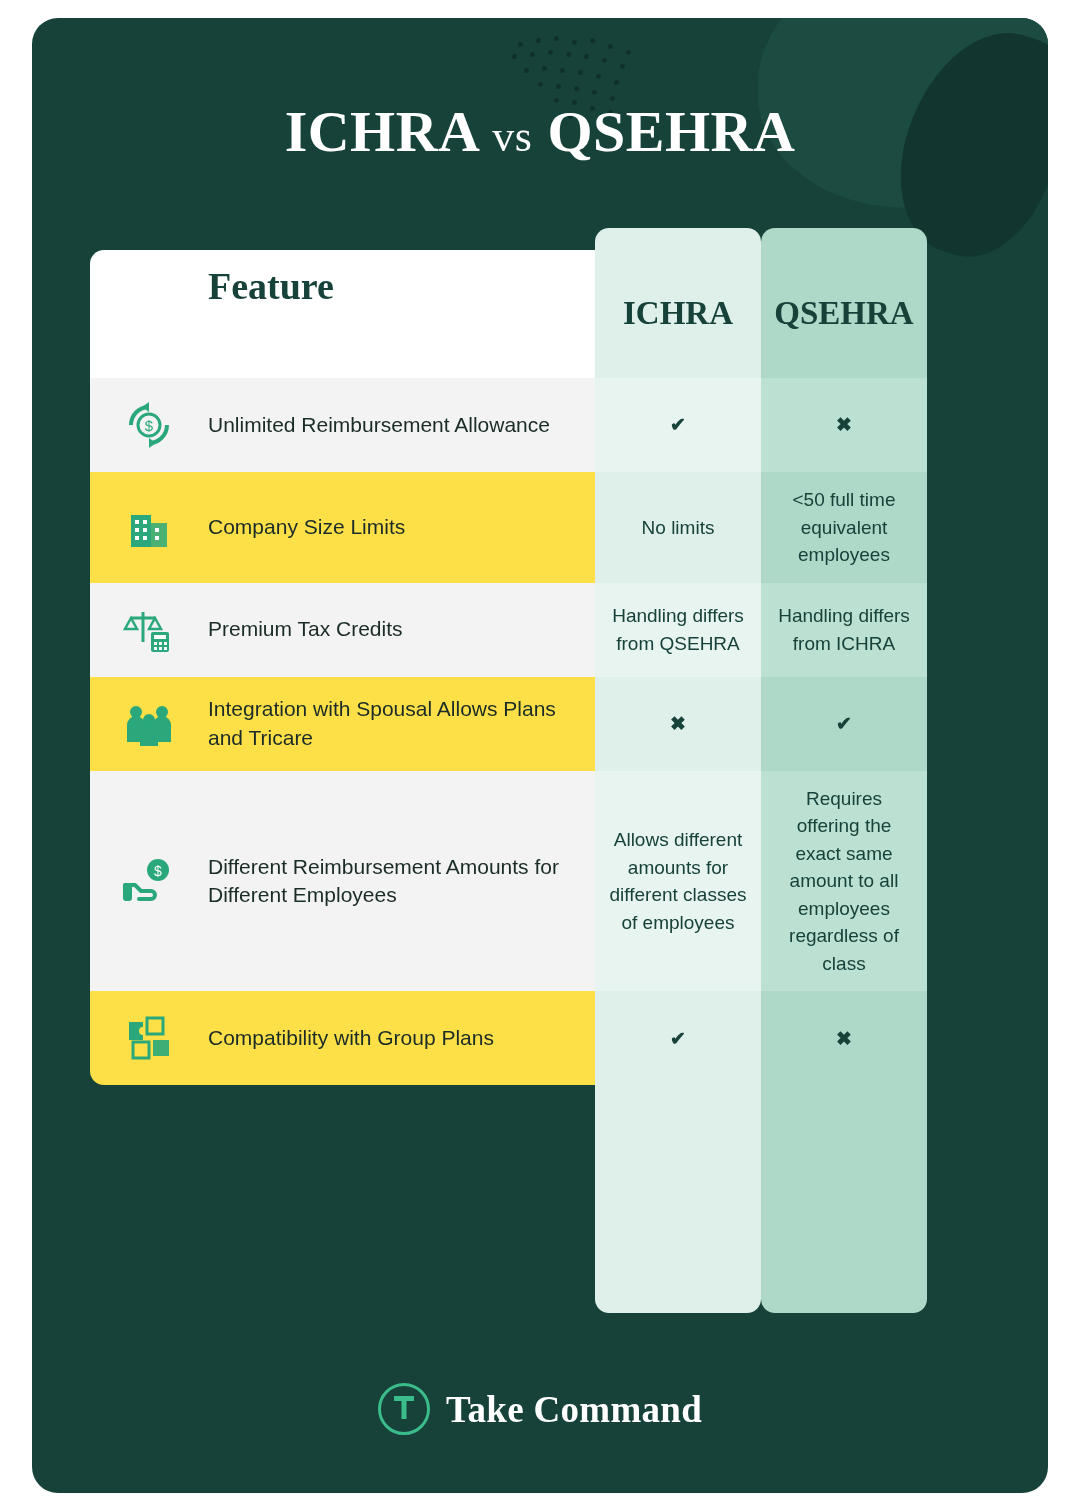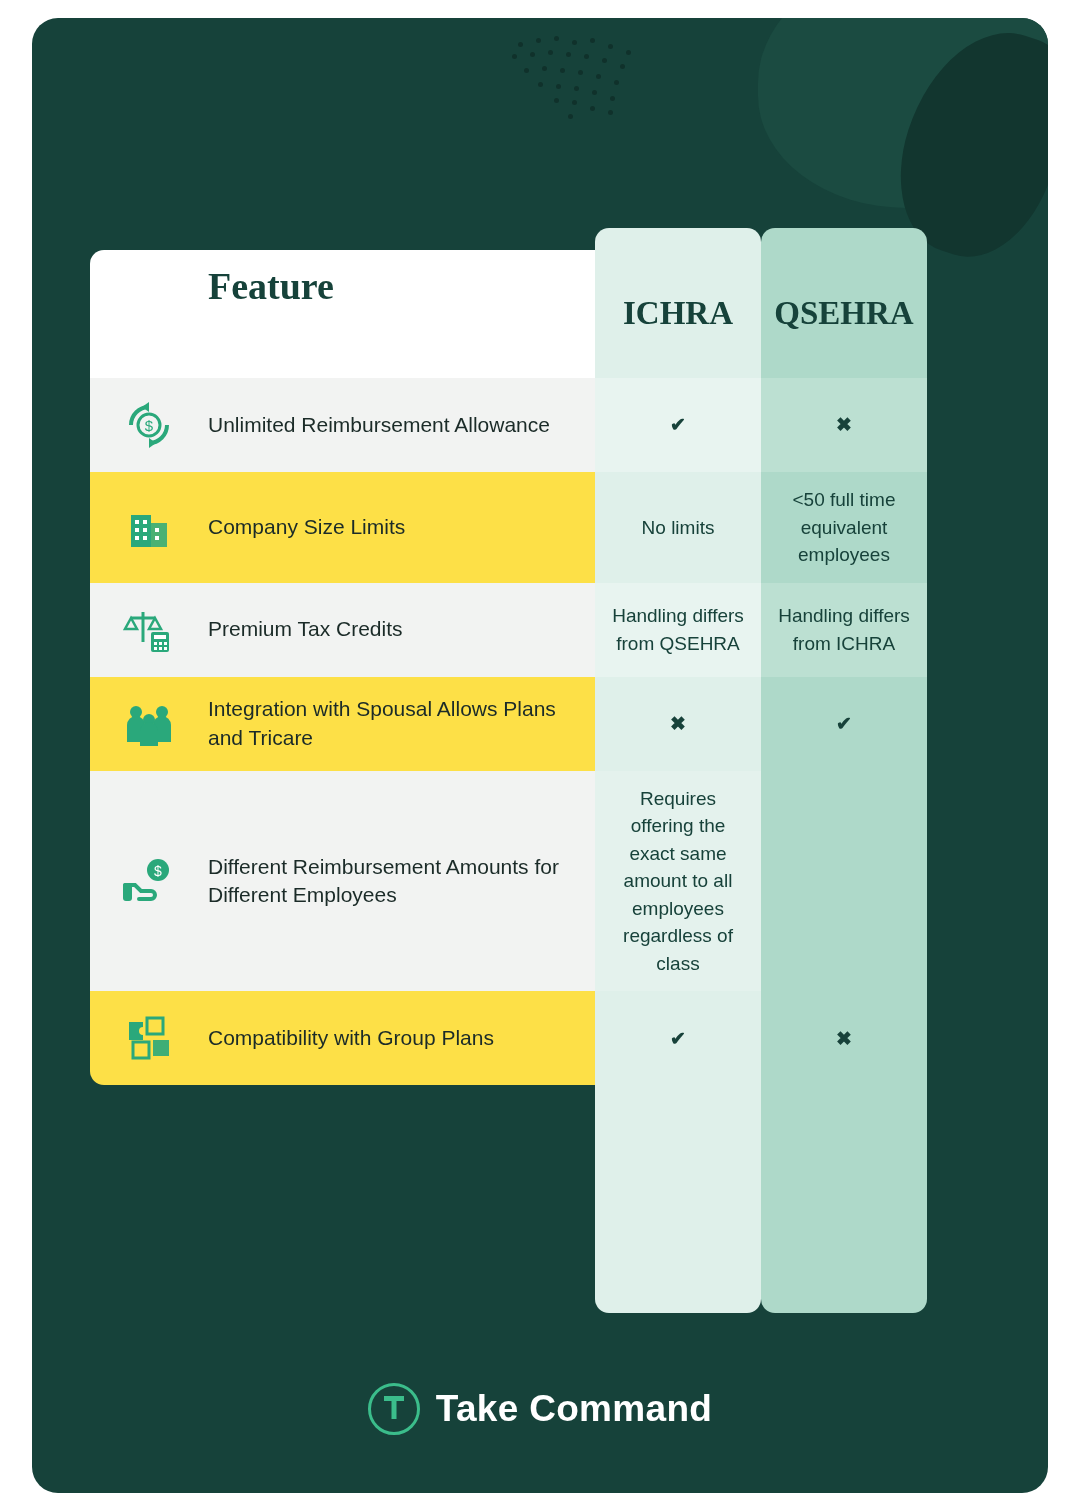--- a/index.html
+++ b/index.html
@@ -216,21 +216,21 @@
     position: absolute;
     left: 50%;
     top: 13px;
     transform: translateX(-50%);
     width: 5px;
     height: 20px;
     background: #3bbd8b;
   }
   .logo-text {
     color: #ffffff;
-    font-family: Liberation Sans, sans-serif;
+    font-family: Liberation Serif, serif;
     font-size: 37px;
     font-weight: 700;
     letter-spacing: .3px;
   }
 </style>
 </head>
 <body>
 
 <div class="poster">
 
@@ -262,20 +262,25 @@
       <span style="left: 64px; top: 50px;"></span>
       <span style="left: 82px; top: 54px;"></span>
       <span style="left: 100px; top: 60px;"></span>
       <span style="left: 44px; top: 62px;"></span>
       <span style="left: 62px; top: 64px;"></span>
       <span style="left: 80px; top: 70px;"></span>
       <span style="left: 98px; top: 74px;"></span>
       <span style="left: 58px; top: 78px;"></span>
     </div>
 
+  <div class="title">
+    <span>ICHRA</span>
+    <span class="vs">vs</span>
+    <span>QSEHRA</span>
+  </div>
 
   <div class="table-wrap">
     <div class="col-ichra-bg"></div>
     <div class="col-qsehra-bg"></div>
 
     <div class="card" id="table-card">
       <div class="row header-row">
         <div class="feature">
           <div class="htxt">Feature</div>
         </div>
@@ -370,20 +375,21 @@
             <div class="icon-box">
               <svg width="56" height="52" viewBox="0 0 56 52">
                 <circle cx="37" cy="15" r="11" fill="#2aa87b"></circle>
                 <text x="37" y="21" font-size="14" text-anchor="middle" fill="#ffffff" font-family="Liberation Sans, sans-serif">$</text>
                 <path d="M4 30h10l6 6h10a4 4 0 0 1 0 8H18" fill="none" stroke="#2aa87b" stroke-width="4" stroke-linecap="round"></path>
                 <rect x="2" y="28" width="9" height="18" rx="3" fill="#2aa87b"></rect>
               </svg>
             </div>
             <div class="feat-label">Different Reimbursement Amounts for Different Employees</div>
           </div>
+          <div class="cell ichra">Allows different amounts for different classes of employees</div>
           <div class="cell qsehra">Requires offering the exact same amount to all employees regardless of class</div>
         </div>
         <div class="row light">
           <div class="feature">
             <div class="icon-box">
               <svg width="52" height="52" viewBox="0 0 52 52">
                 <path d="M6 10h14v5a4 4 0 1 0 0 8v5H6z" fill="#2aa87b"></path>
                 <path d="M24 6h16v16H24z" fill="none" stroke="#2aa87b" stroke-width="3"></path>
                 <path d="M10 30h16v16H10z" fill="none" stroke="#2aa87b" stroke-width="3"></path>
                 <path d="M30 28h16v16H30z" fill="#2aa87b" opacity=".9"></path>

